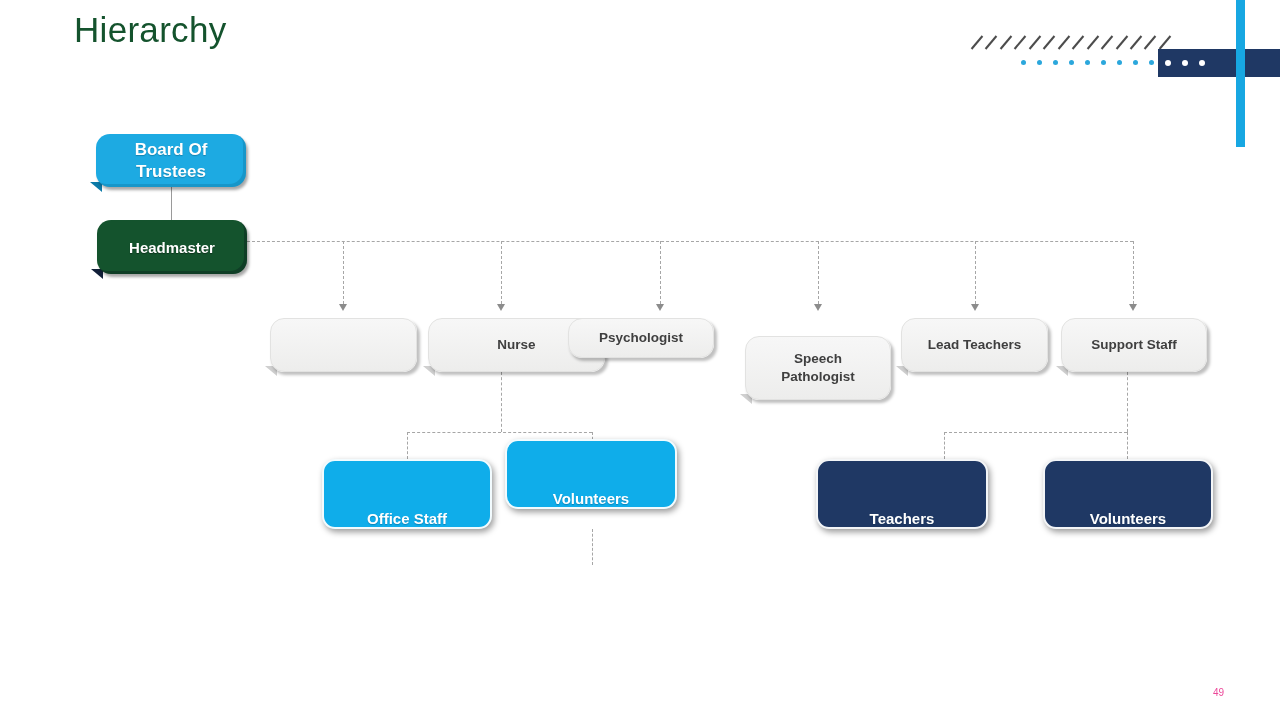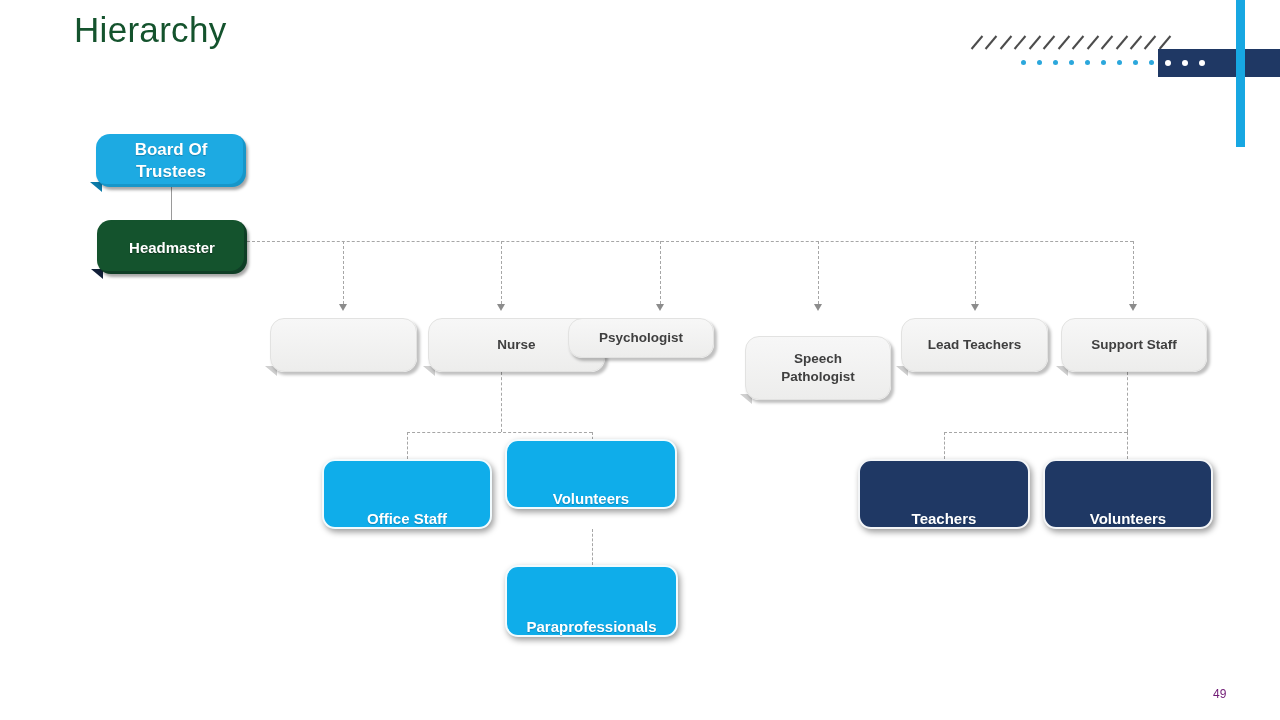--- a/index.html
+++ b/index.html
@@ -30,21 +30,21 @@
   .navybox{background:#14532d;color:#fff;font-size:15px;box-shadow:2px 3px 3px rgba(0,0,0,.35), inset -3px -3px 0 rgba(0,0,20,.25);text-shadow:0 1px 1px rgba(0,0,0,.4);}
   .navybox .fold{background:#111f38;}
   .graybox{background:linear-gradient(#f7f7f7,#ededec);color:#3f3f3f;font-size:13.5px;line-height:1.3;border:1px solid #e2e2e1;box-shadow:2.5px 3px 3px rgba(0,0,0,.25);padding:0 14px;}
   .graybox .fold{background:#cfcfcf;}
 
   
   .rbox{position:absolute;display:flex;align-items:flex-end;justify-content:center;text-align:center;font-weight:bold;font-size:15px;color:#fff;border-radius:13px;border:2px solid rgba(255,255,255,.95);box-shadow:2px 3px 6px rgba(0,0,0,.4);box-sizing:border-box;text-shadow:0 1px 1px rgba(0,40,70,.3);}
   .rcyan{background:#0fadea;}
   .rnavy{background:#1f3864;}
 
-  .pagenum{position:absolute;left:1213px;top:687px;font-size:12px;color:#701a75;}
+  .pagenum{position:absolute;left:1213px;top:687px;font-size:10px;color:#ec4899;}
 </style>
 </head>
 <body>
 
 <div class="stage">
 
   <div class="title">Hierarchy</div>
 
   <div class="hatch">
       <i></i>
@@ -139,26 +139,23 @@
     <span class="fold"></span>
     <span>Support Staff</span>
   </div>
 
   <div class="rbox rcyan" style="left:322px;top:459px;width:170px;height:70px;">
     <span>Office Staff</span>
   </div>
   <div class="rbox rcyan" style="left:505px;top:439px;width:172px;height:70px;">
     <span>Volunteers</span>
   </div>
-  <div class="rbox rnavy" style="left:858px;top:459px;width:172px;height:70px;">
+  <div class="rbox rnavy" style="left:816px;top:459px;width:172px;height:70px;">
     <span>Teachers</span>
   </div>
   <div class="rbox rnavy" style="left:1043px;top:459px;width:170px;height:70px;">
     <span>Volunteers</span>
   </div>
 
-  <div class="rbox rcyan" style="left:505px;top:565px;width:173px;height:72px;">
-    <span>Paraprofessionals</span>
-  </div>
 
   <div class="pagenum">49</div>
 
 </div>
 
 </body></html>

